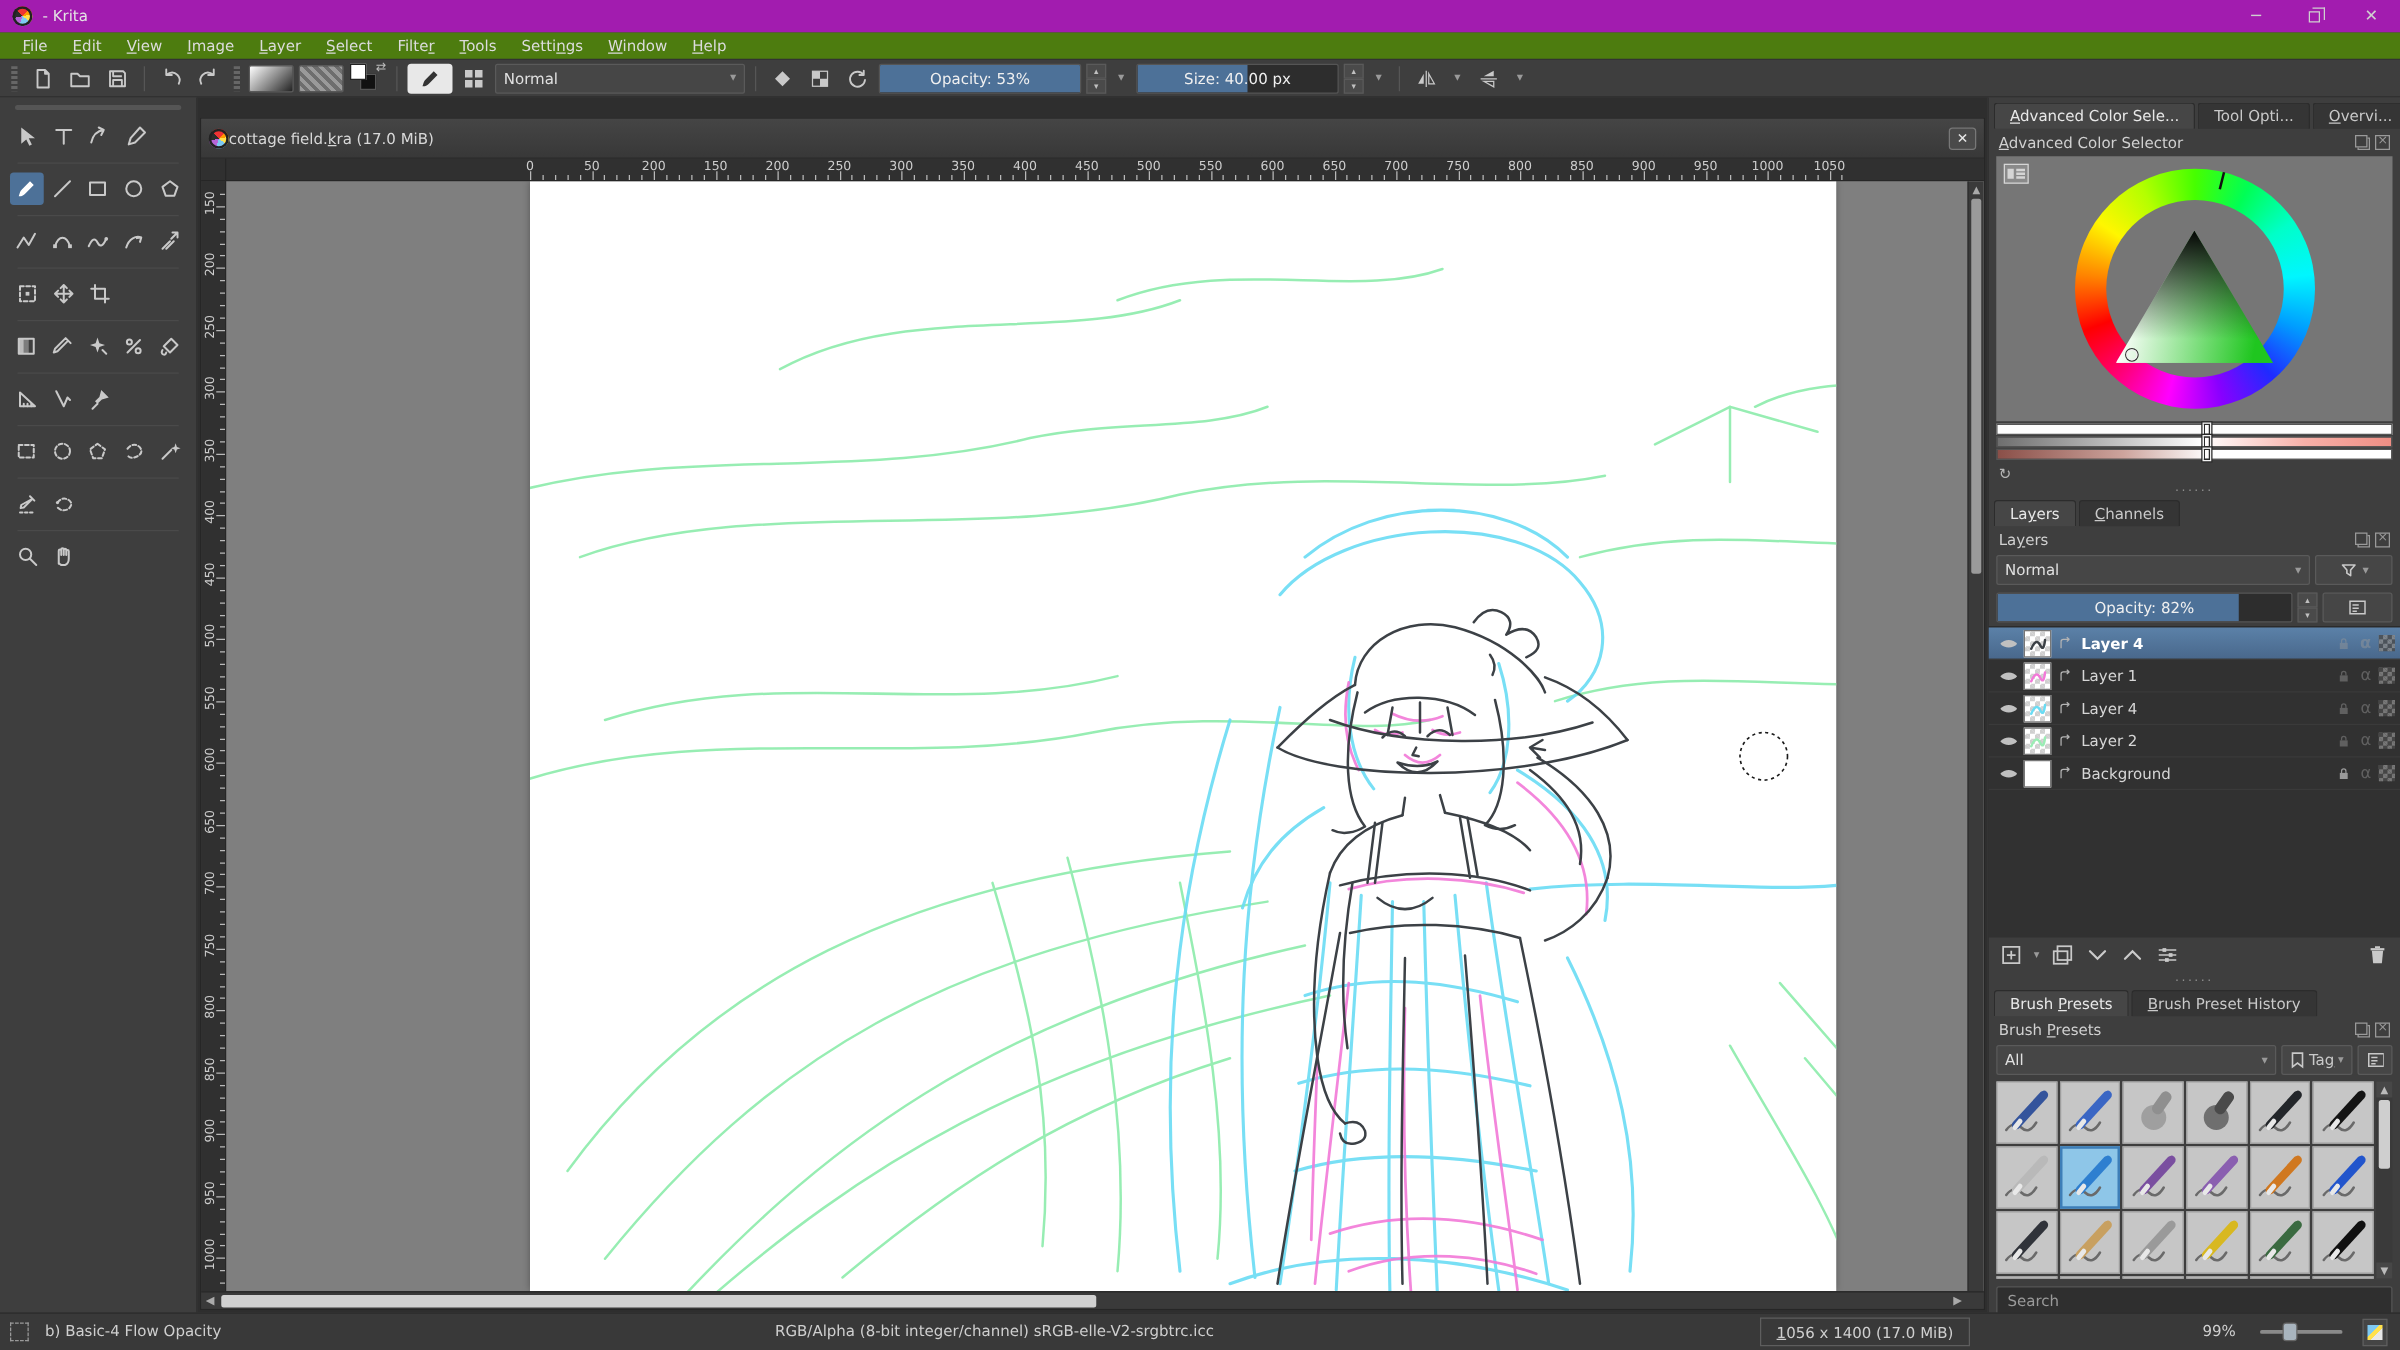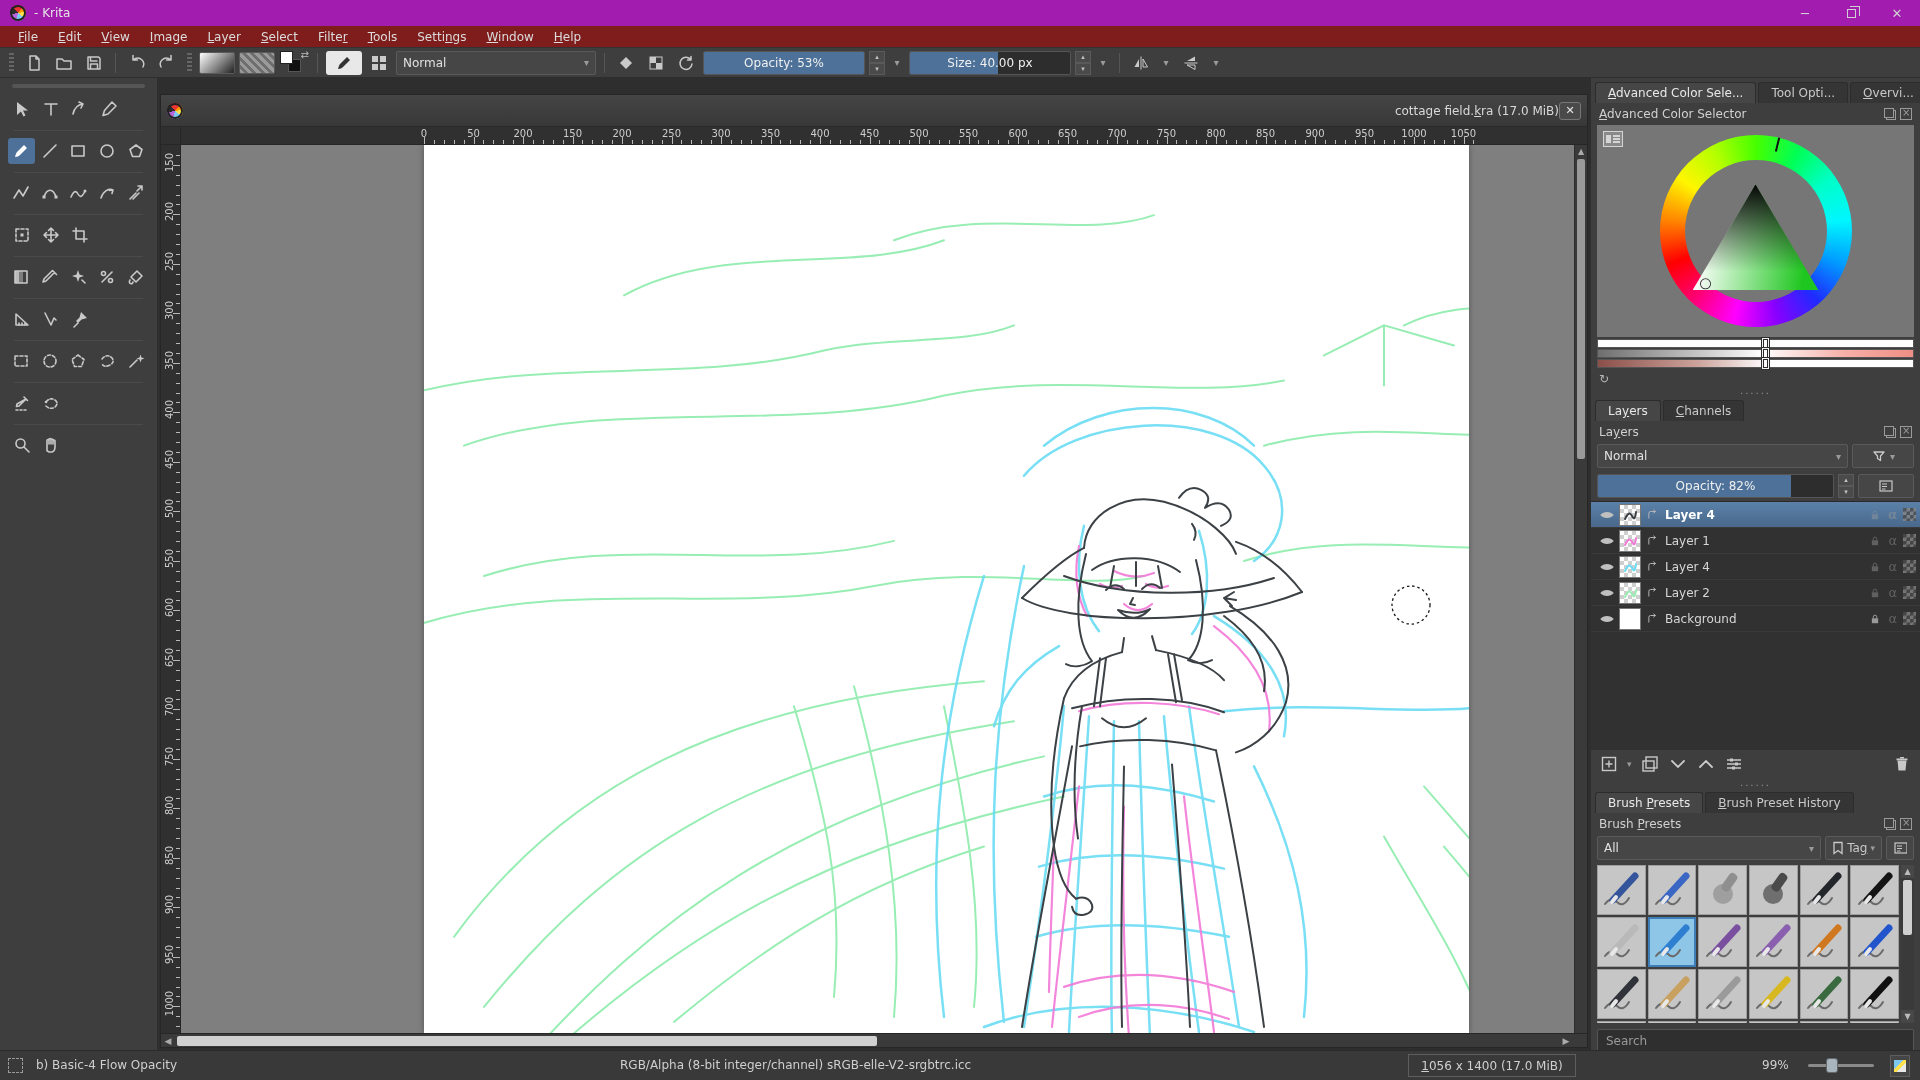--- a/index.html
+++ b/index.html
@@ -14,21 +14,21 @@
   #app-logo{width:16px;height:16px;border-radius:50%;margin:0 8px 0 10px;
     background:conic-gradient(#e33 0 12%,#f90 0 22%,#ffe14d 0 35%,#7ec9f2 0 55%,#b665d8 0 72%,#2c2c2c 0 88%,#e33 0);
     box-shadow:inset 0 0 0 2px #222}
   #win-title{color:#e4e4e4}
   #win-controls{margin-left:auto;display:flex;height:100%}
   .winbtn{width:46px;height:100%;display:flex;align-items:center;justify-content:center;color:#cfcfcf;font-size:13px}
   .winbtn .restore{width:9px;height:9px;border:1px solid #cfcfcf;position:relative}
   .winbtn .restore:before{content:"";position:absolute;left:2px;top:-4px;width:9px;height:9px;border:1px solid #cfcfcf;border-bottom:none;border-left:none}
 
   
-  #menubar{position:absolute;left:0;top:26px;width:100%;height:22px;background:#7f1d1d;display:flex;align-items:center;padding-left:8px;border-bottom:1px solid #333}
+  #menubar{position:absolute;left:0;top:26px;width:100%;height:22px;background:#4d7c0f;display:flex;align-items:center;padding-left:8px;border-bottom:1px solid #333}
   .menu-item{padding:2px 10px;color:#dcdcdc}
 
   
   #toolbar{position:absolute;left:0;top:48px;width:100%;height:30px;background:#3e3e3e;border-bottom:1px solid #2e2e2e;display:flex;align-items:center;gap:4px;padding:0 6px}
   .grip{width:5px;height:20px;background:repeating-linear-gradient(to bottom,#666 0 2px,transparent 2px 4px);margin:0 3px}
   .tb-sep{width:1px;height:20px;background:#565656;margin:0 4px}
   .tbtn{width:26px;height:24px;border-radius:3px;display:flex;align-items:center;justify-content:center;color:#c9c9c9}
   .tbtn svg,.tool svg{display:block}
   .swatchbtn{width:36px;height:22px;border:1px solid #5a5a5a;border-radius:2px}
   #grad-swatch{background:linear-gradient(135deg,#fff,#888 55%,#222)}
@@ -54,21 +54,21 @@
   #toolbox .handle{height:4px;background:#555;border-radius:2px;margin:2px 4px 8px}
   .tool-row{display:flex;gap:2px;margin-bottom:2px}
   .tool{width:27px;height:26px;border-radius:3px;display:flex;align-items:center;justify-content:center;color:#c9c9c9}
   .tool.sel{background:var(--accent);color:#fff}
   .tool-gap{height:7px;border-bottom:1px solid #4a4a4a;margin:0 6px 7px}
 
   
   #mdi{flex:1;background:#2e2e2e;padding:16px 2px 2px;display:flex}
   #subwin{flex:1;display:flex;flex-direction:column;border:1px solid #262626;background:#3a3a3a}
   #subwin-header{height:32px;background:linear-gradient(#454545,#383838);border-bottom:1px solid #2a2a2a;display:flex;align-items:center;padding:0 6px}
-  #subwin-title{flex:1;text-align:right;color:#d8d8d8}
+  #subwin-title{flex:1;text-align:left;color:#d8d8d8}
   #subwin-close{width:22px;height:18px;border:1px solid #777;border-radius:3px;background:#4a4a4a;color:#e8e8e8;display:flex;align-items:center;justify-content:center;font-size:11px;font-weight:bold}
   #ruler-row{height:18px;display:flex;background:#303030;border-bottom:1px solid #262626}
   #ruler-corner{width:20px;border-right:1px solid #262626}
   #hruler{flex:1;position:relative;overflow:hidden}
   .htick{position:absolute;bottom:0;width:1px;background:#b9b9b9}
   .hlab{position:absolute;top:1px;font-size:10px;color:#cdcdcd;transform:translateX(-50%)}
   #body-row{flex:1;display:flex;min-height:0}
   #vruler{width:20px;background:#303030;border-right:1px solid #262626;position:relative;overflow:hidden}
   .vtick{position:absolute;right:0;height:1px;background:#b9b9b9}
   .vlab{position:absolute;font-size:10px;color:#cdcdcd;transform:rotate(-90deg);transform-origin:center;width:30px;text-align:center;left:-7px}

